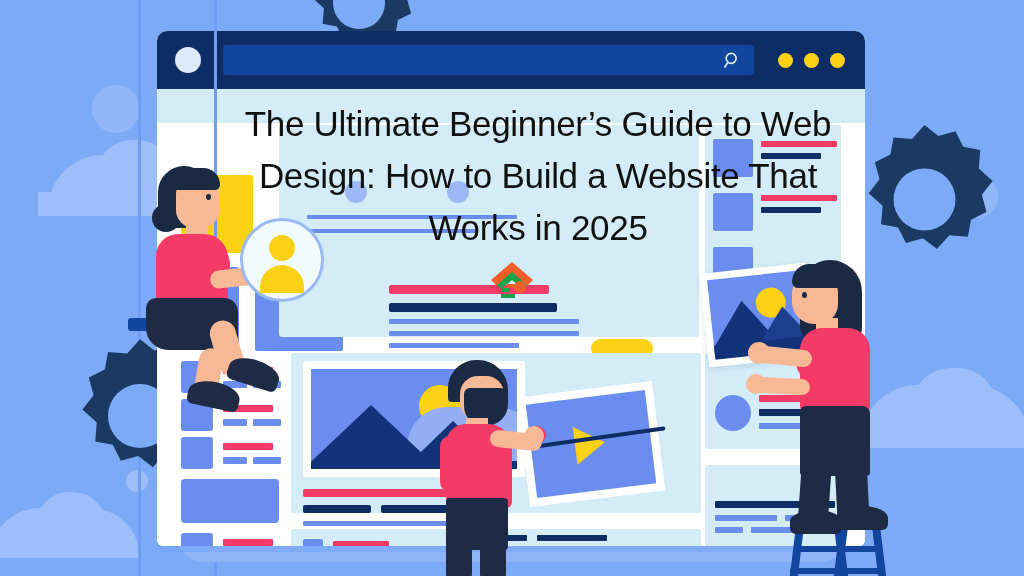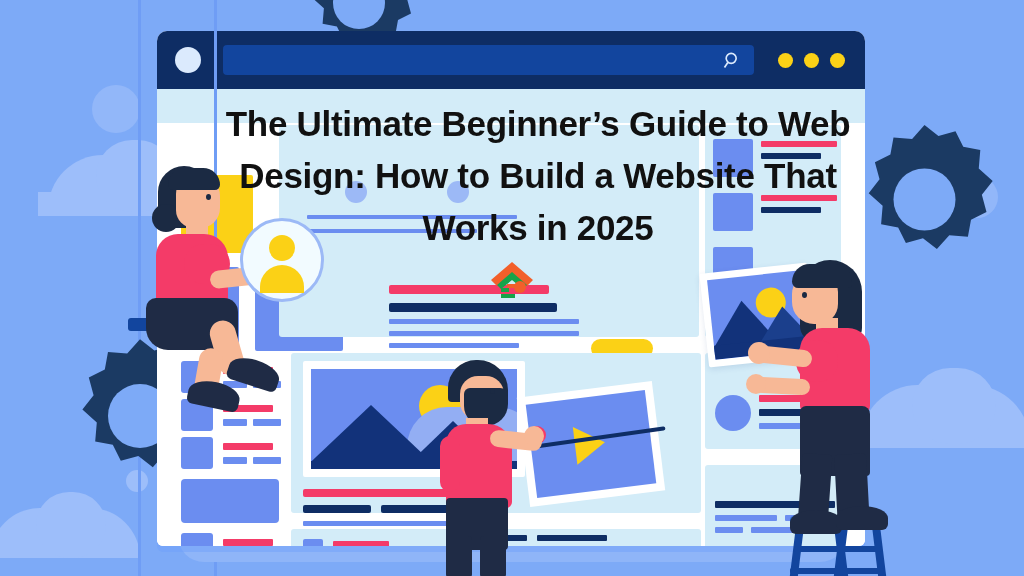--- a/index.html
+++ b/index.html
@@ -144,21 +144,21 @@
   .ladder-step { position: absolute; background: #12459e; border-radius: 2px; }
 
   
   .headline {
     position: absolute;
     left: 214px; top: 98px;
     width: 648px;
     text-align: center;
     font-size: 35px;
     line-height: 52px;
-    font-weight: bold;
+    font-weight: normal;
     color: #111111;
     letter-spacing: -0.3px;
     z-index: 60;
     pointer-events: none;
   }
 
   
   .logo-wm {
     position: absolute;
     left: 487px; top: 256px;

